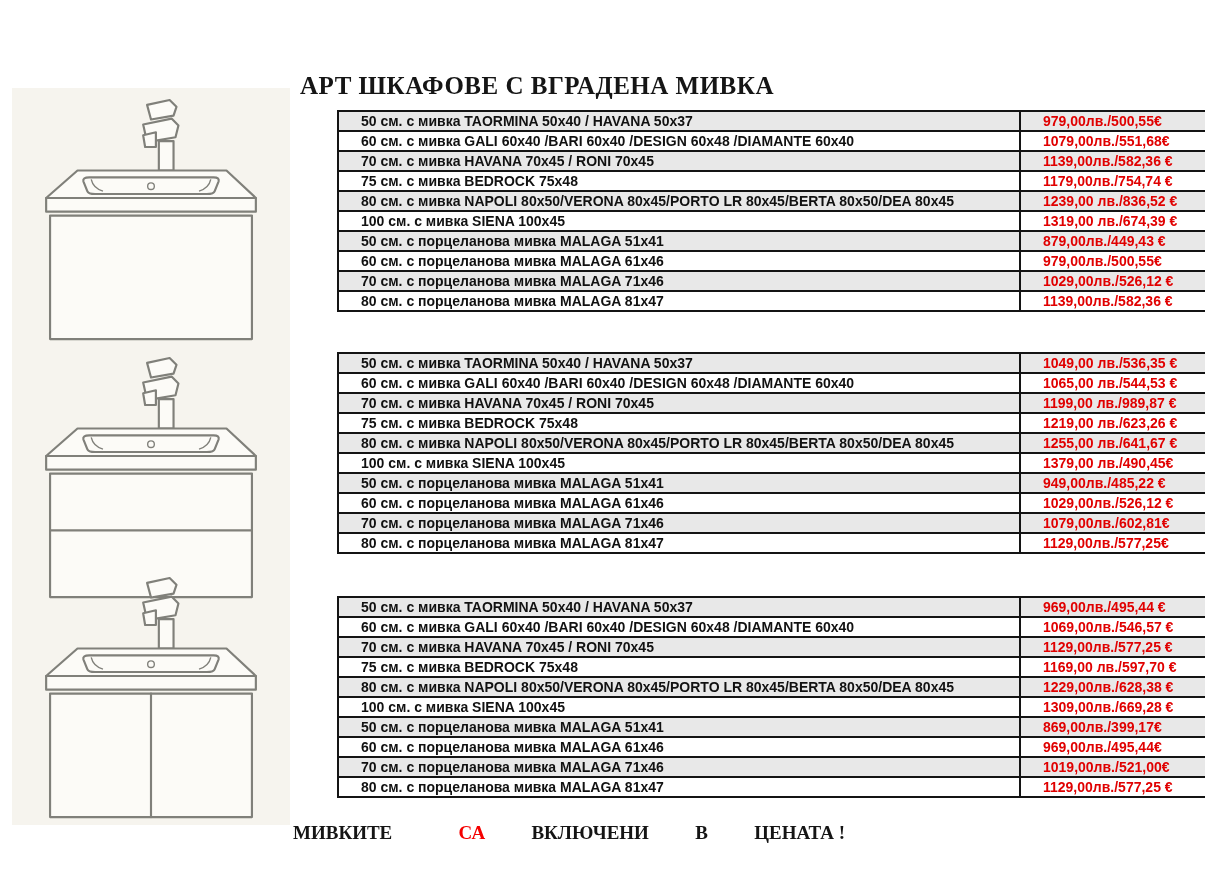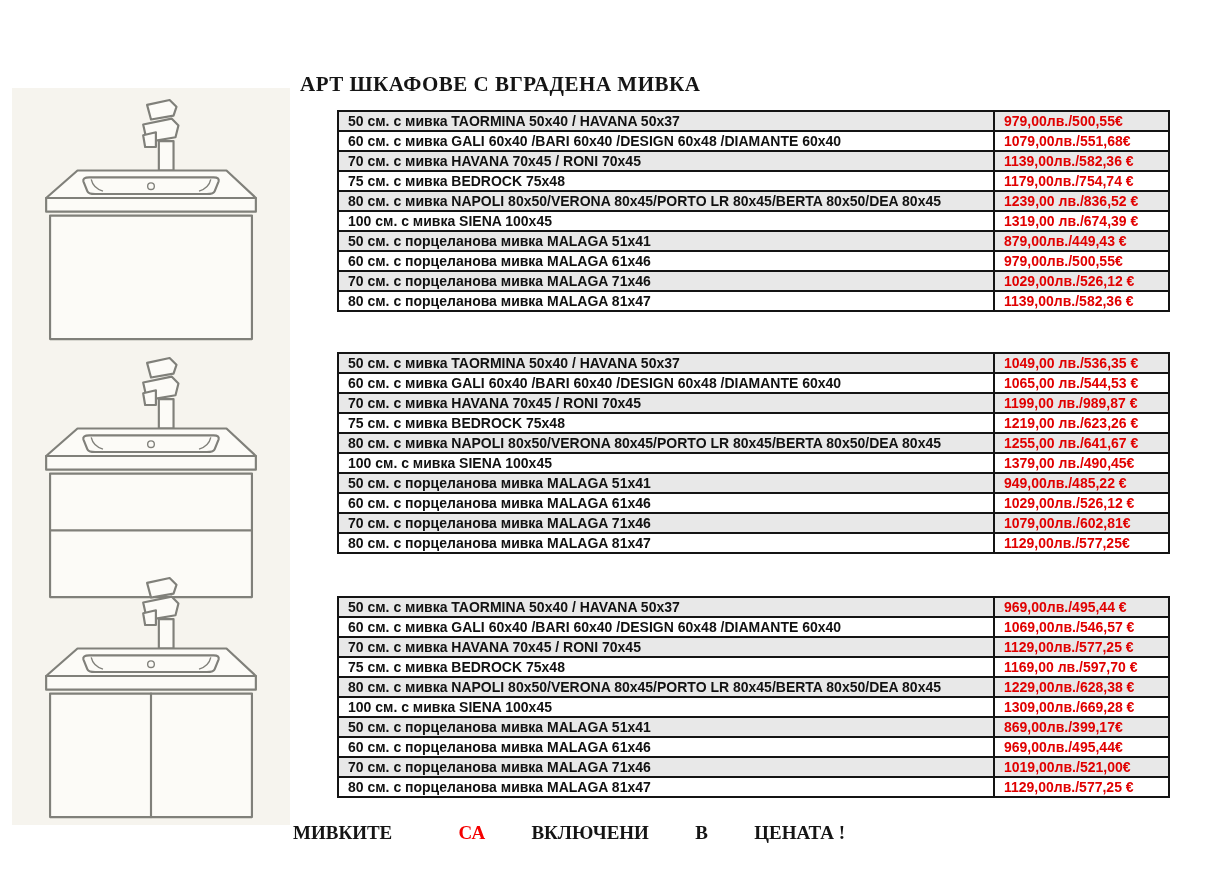--- a/index.html
+++ b/index.html
@@ -16,34 +16,34 @@
   }
   .vanity{position:absolute;left:14px;width:250px;height:245px;}
   .vanity svg{display:block;width:100%;height:100%;}
   .vanity .ln{fill:none;stroke:var(--line-gray,#80807a);stroke-width:2.2;stroke-linejoin:round;stroke-linecap:round;}
   .vanity .fl{fill:#fcfbf7;stroke:var(--line-gray,#80807a);stroke-width:2.2;stroke-linejoin:round;}
   .vanity .thin{fill:none;stroke:var(--line-gray,#80807a);stroke-width:1.4;}
   
   .page-title{
     position:absolute;left:300px;top:72px;margin:0;
     font-family:"Liberation Serif",serif;
-    font-size:21px;font-weight:bold;letter-spacing:.5px;
+    font-size:25px;font-weight:bold;letter-spacing:.5px;
     color:#151515;white-space:nowrap;
   }
   
   table.price-table{
     position:absolute;left:337px;width:791px;
     border-collapse:collapse;table-layout:fixed;
     border:2px solid #141414;
   }
   table.price-table td{
     border:2px solid #141414;
     height:18px;line-height:18px;
     font-weight:bold;white-space:nowrap;overflow:hidden;
-    padding:0 9px;
+    padding:0 22px;
   }
   table.price-table td.desc{width:636px;text-align:left;font-size:14px;color:#111;}
   table.price-table td.price{width:155px;font-size:14px;color:var(--price-red,#e00000);}
   table.price-table tr:nth-child(odd) td{background:var(--stripe-gray,#e8e8e8);}
   table.price-table tr:nth-child(even) td{background:#ffffff;}
   #table-0{top:110px;}
   #table-1{top:352px;}
   #table-2{top:596px;}
   
   .footer-note{

